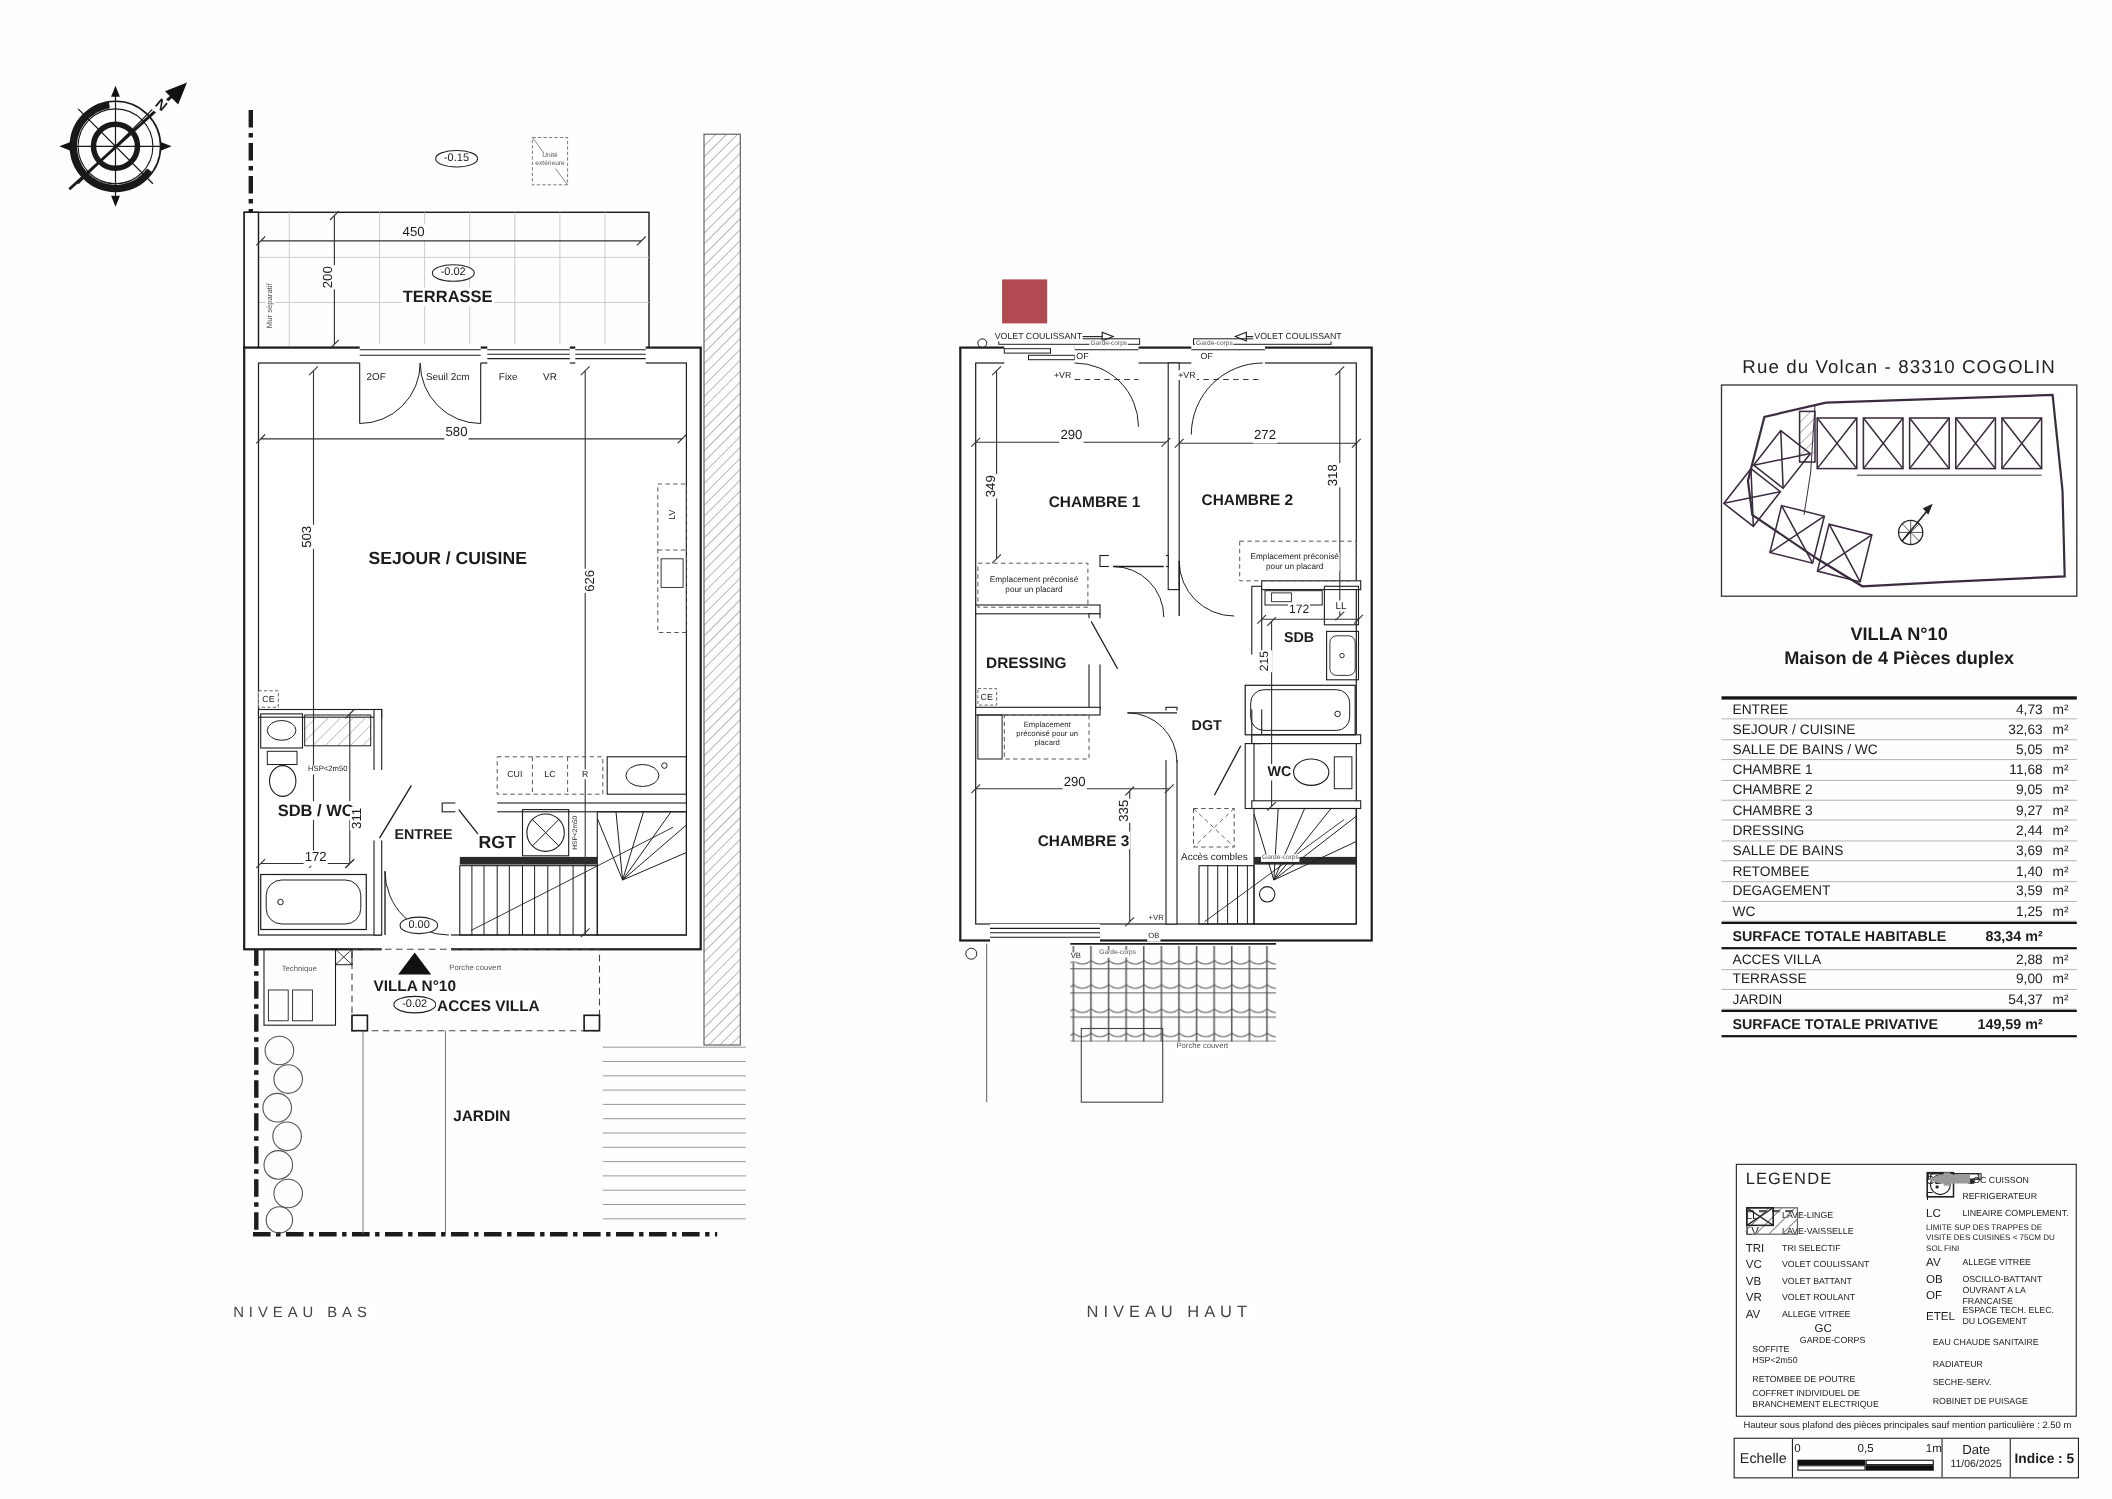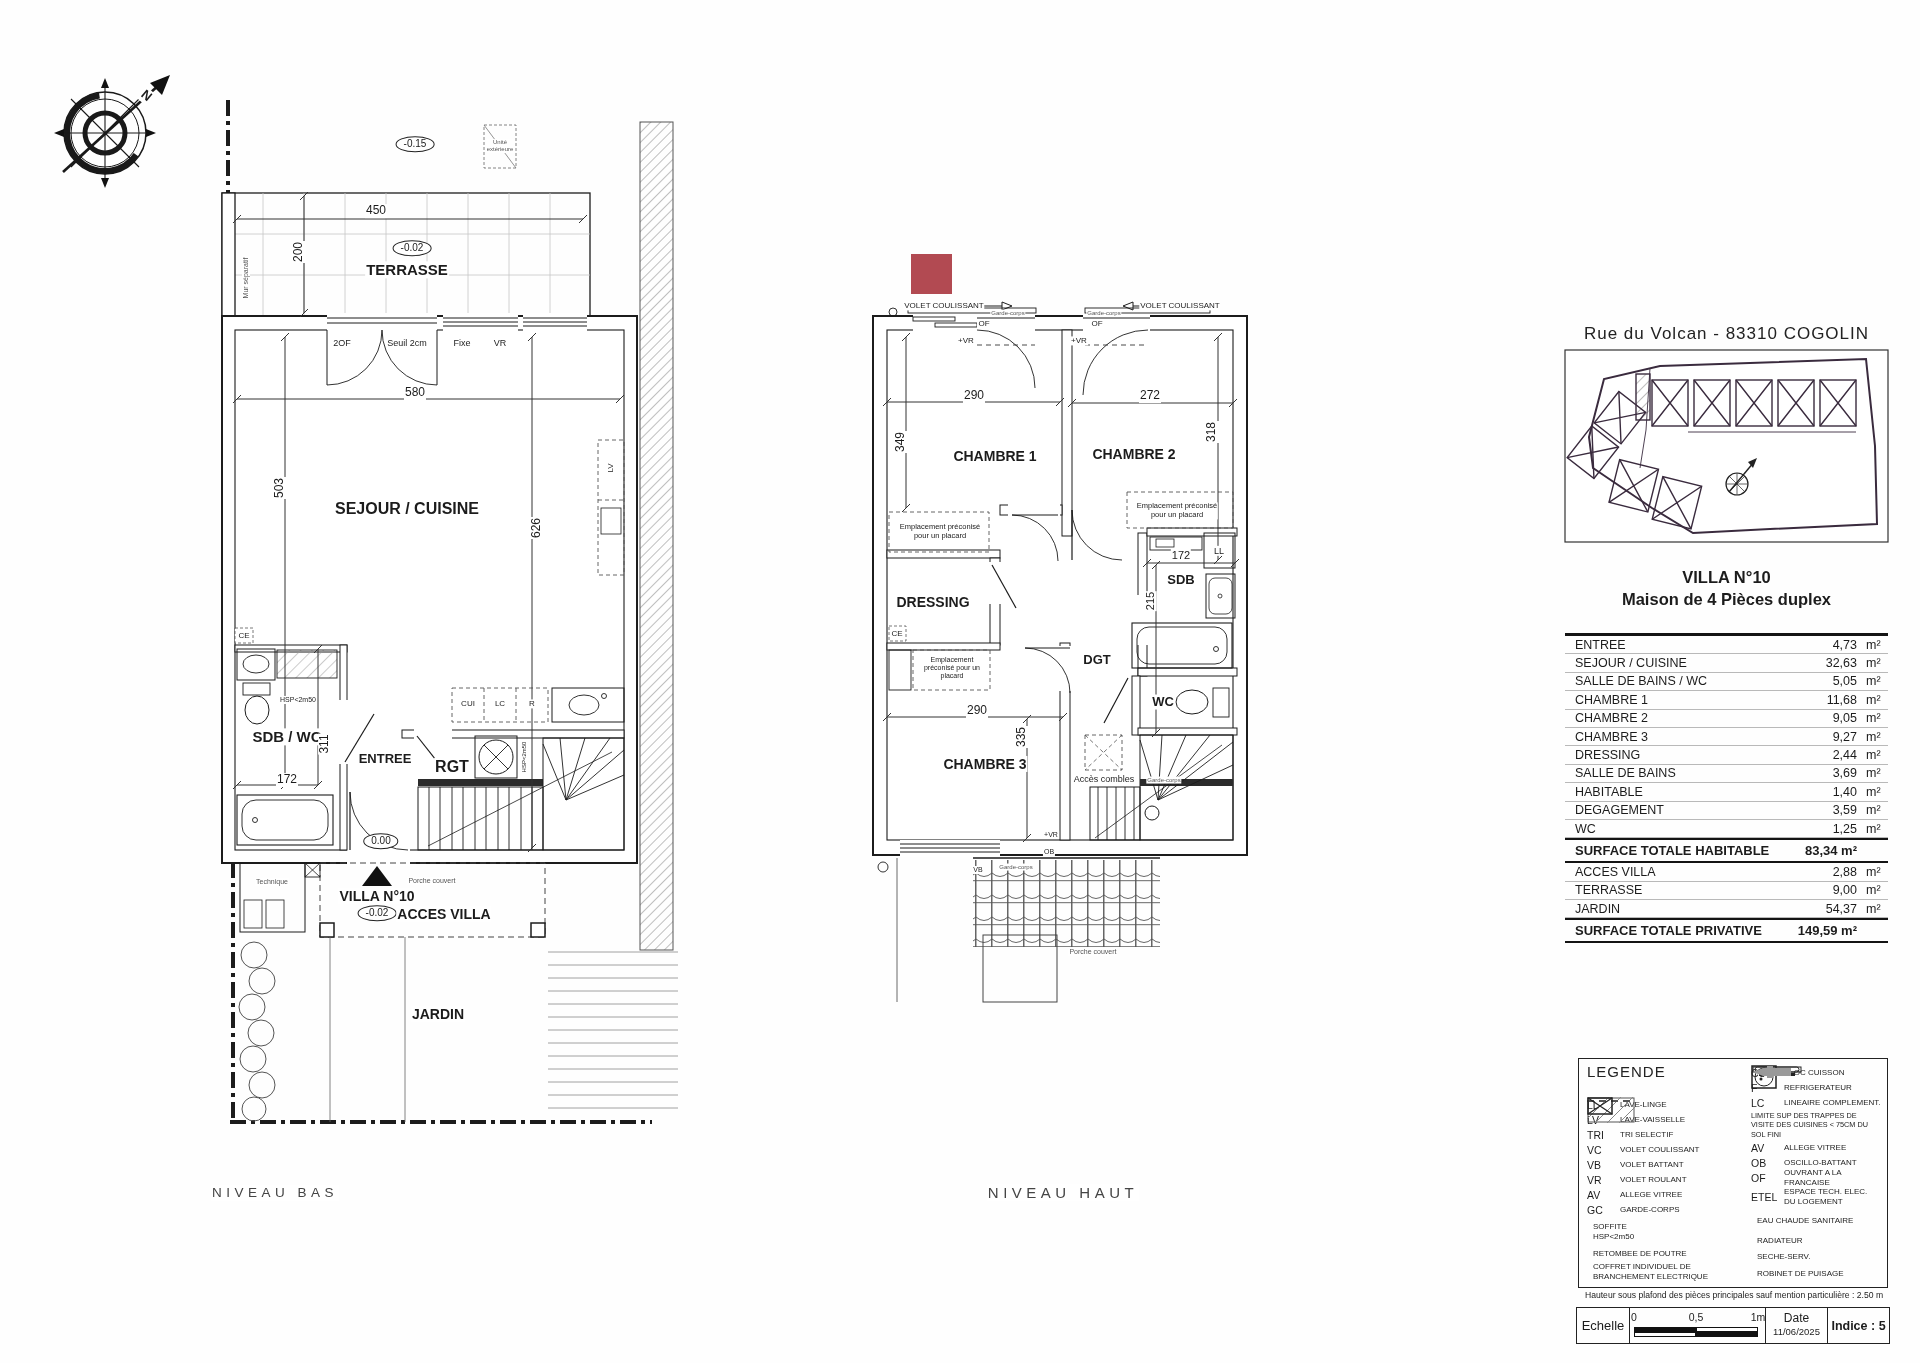--- a/index.html
+++ b/index.html
@@ -440,21 +440,21 @@
         <span class="tl">DRESSING</span>
         <span class="tv">2,44</span>
         <span class="tu">m²</span>
       </div>
       <div class="trow">
         <span class="tl">SALLE DE BAINS</span>
         <span class="tv">3,69</span>
         <span class="tu">m²</span>
       </div>
       <div class="trow">
-        <span class="tl">HABITABLE</span>
+        <span class="tl">RETOMBEE</span>
         <span class="tv">1,40</span>
         <span class="tu">m²</span>
       </div>
       <div class="trow">
         <span class="tl">DEGAGEMENT</span>
         <span class="tv">3,59</span>
         <span class="tu">m²</span>
       </div>
       <div class="trow">
         <span class="tl">WC</span>
@@ -510,21 +510,21 @@
           <span class="ldesc">VOLET BATTANT</span>
         </div>
         <div class="lrow" style="height: 15px;">
           <span class="lcode">VR</span>
           <span class="ldesc">VOLET ROULANT</span>
         </div>
         <div class="lrow" style="height: 15px;">
           <span class="lcode">AV</span>
           <span class="ldesc">ALLEGE VITREE</span>
         </div>
-        <div class="lrow" style="height: 15px;">
+        <div class="lrow" style="height: 15px; flex-direction: column;">
           <span class="lcode">GC</span>
           <span class="ldesc">GARDE-CORPS</span>
         </div>
         <div class="lrow" style="height: 30px;">
           <span class="licon">
             <svg width="48" height="26">
               <rect x="1" y="1" width="46" height="24" fill="none" stroke="#555"></rect>
               <path d="M-4,26 L22,0 M8,26 L34,0 M20,26 L46,0 M32,26 L58,0" stroke="#888" fill="none"></path>
             </svg>
           </span>

